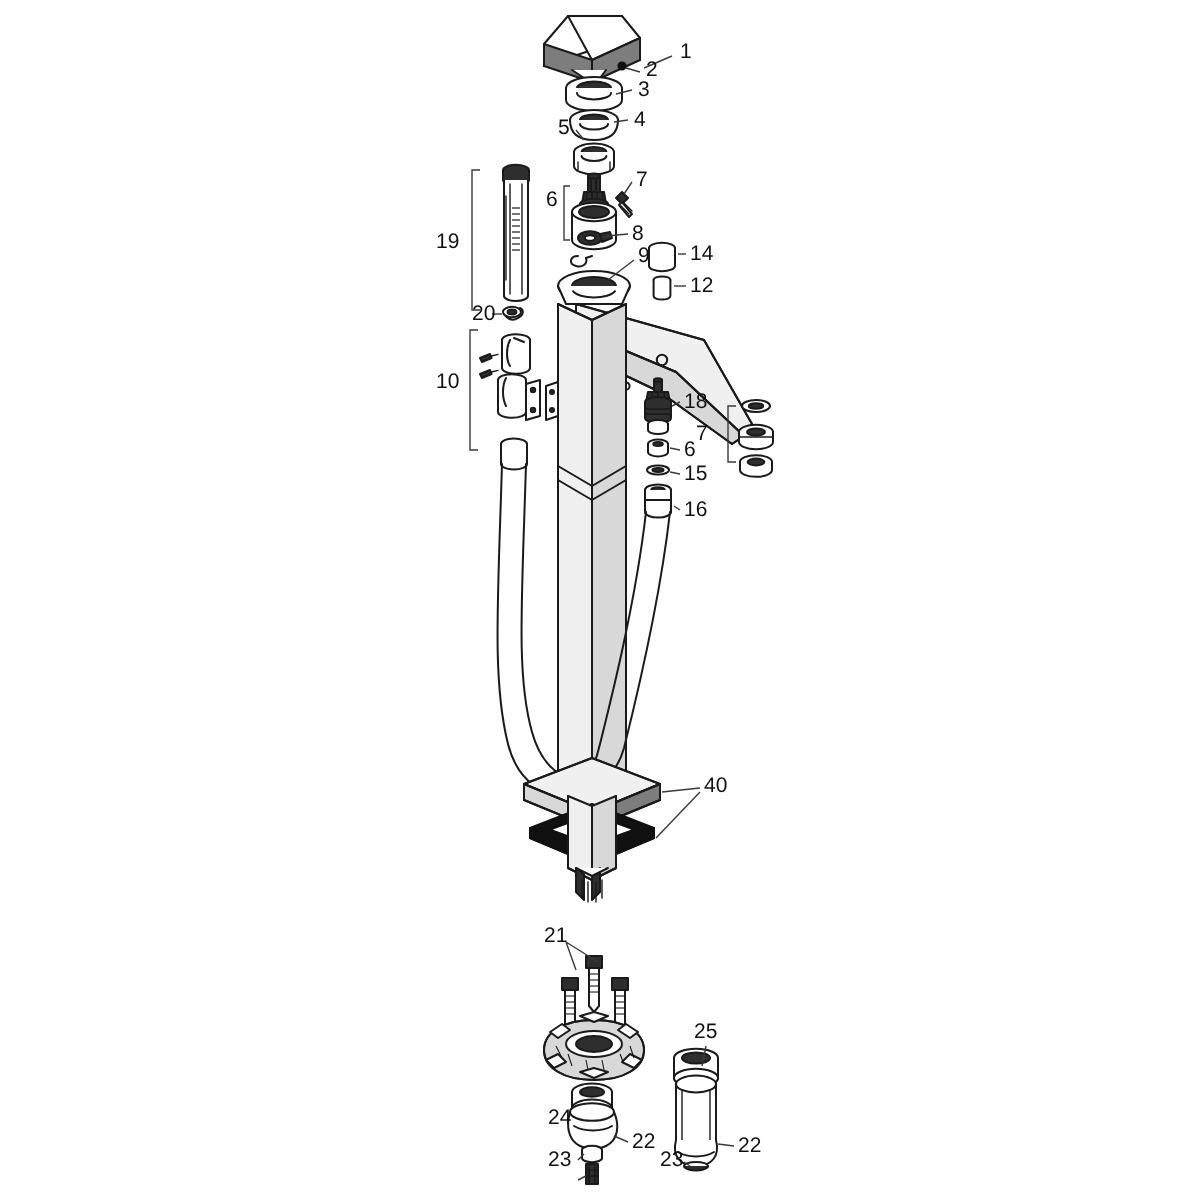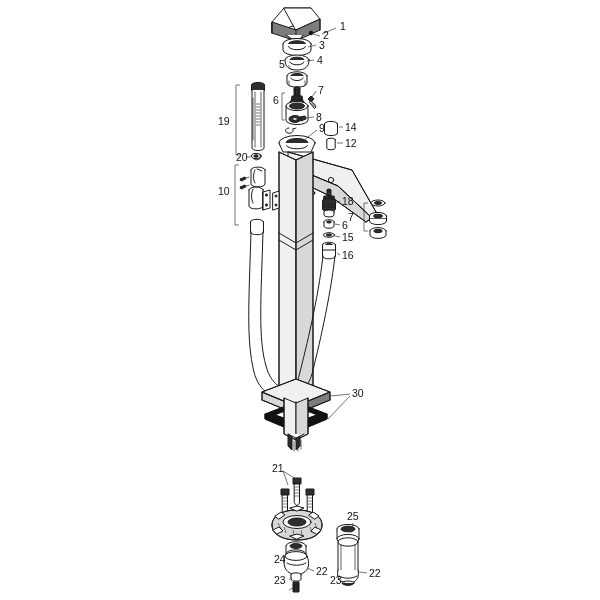--- a/index.html
+++ b/index.html
@@ -416,21 +416,21 @@
   <div class="lbl" style="left:348px;top:212px">7</div>
   <div class="lbl" style="left:345px;top:122px">14</div>
   <div class="lbl" style="left:345px;top:138px">12</div>
   <div class="lbl" style="left:342px;top:196px">18</div>
   <div class="lbl" style="left:342px;top:220px">6</div>
   <div class="lbl" style="left:342px;top:232px">15</div>
   <div class="lbl" style="left:342px;top:250px">16</div>
   <div class="lbl" style="left:218px;top:186px">10</div>
   <div class="lbl" style="left:218px;top:116px">19</div>
   <div class="lbl" style="left:236px;top:152px">20</div>
-  <div class="lbl" style="left:352px;top:388px">30</div>
+  <div class="lbl" style="left:352px;top:388px">40</div>
   <div class="lbl" style="left:272px;top:463px">21</div>
   <div class="lbl" style="left:316px;top:566px">22</div>
   <div class="lbl" style="left:274px;top:575px">23</div>
   <div class="lbl" style="left:274px;top:554px">24</div>
   <div class="lbl" style="left:369px;top:568px">22</div>
   <div class="lbl" style="left:330px;top:575px">23</div>
   <div class="lbl" style="left:347px;top:511px">25</div>
 
 </div>
 

